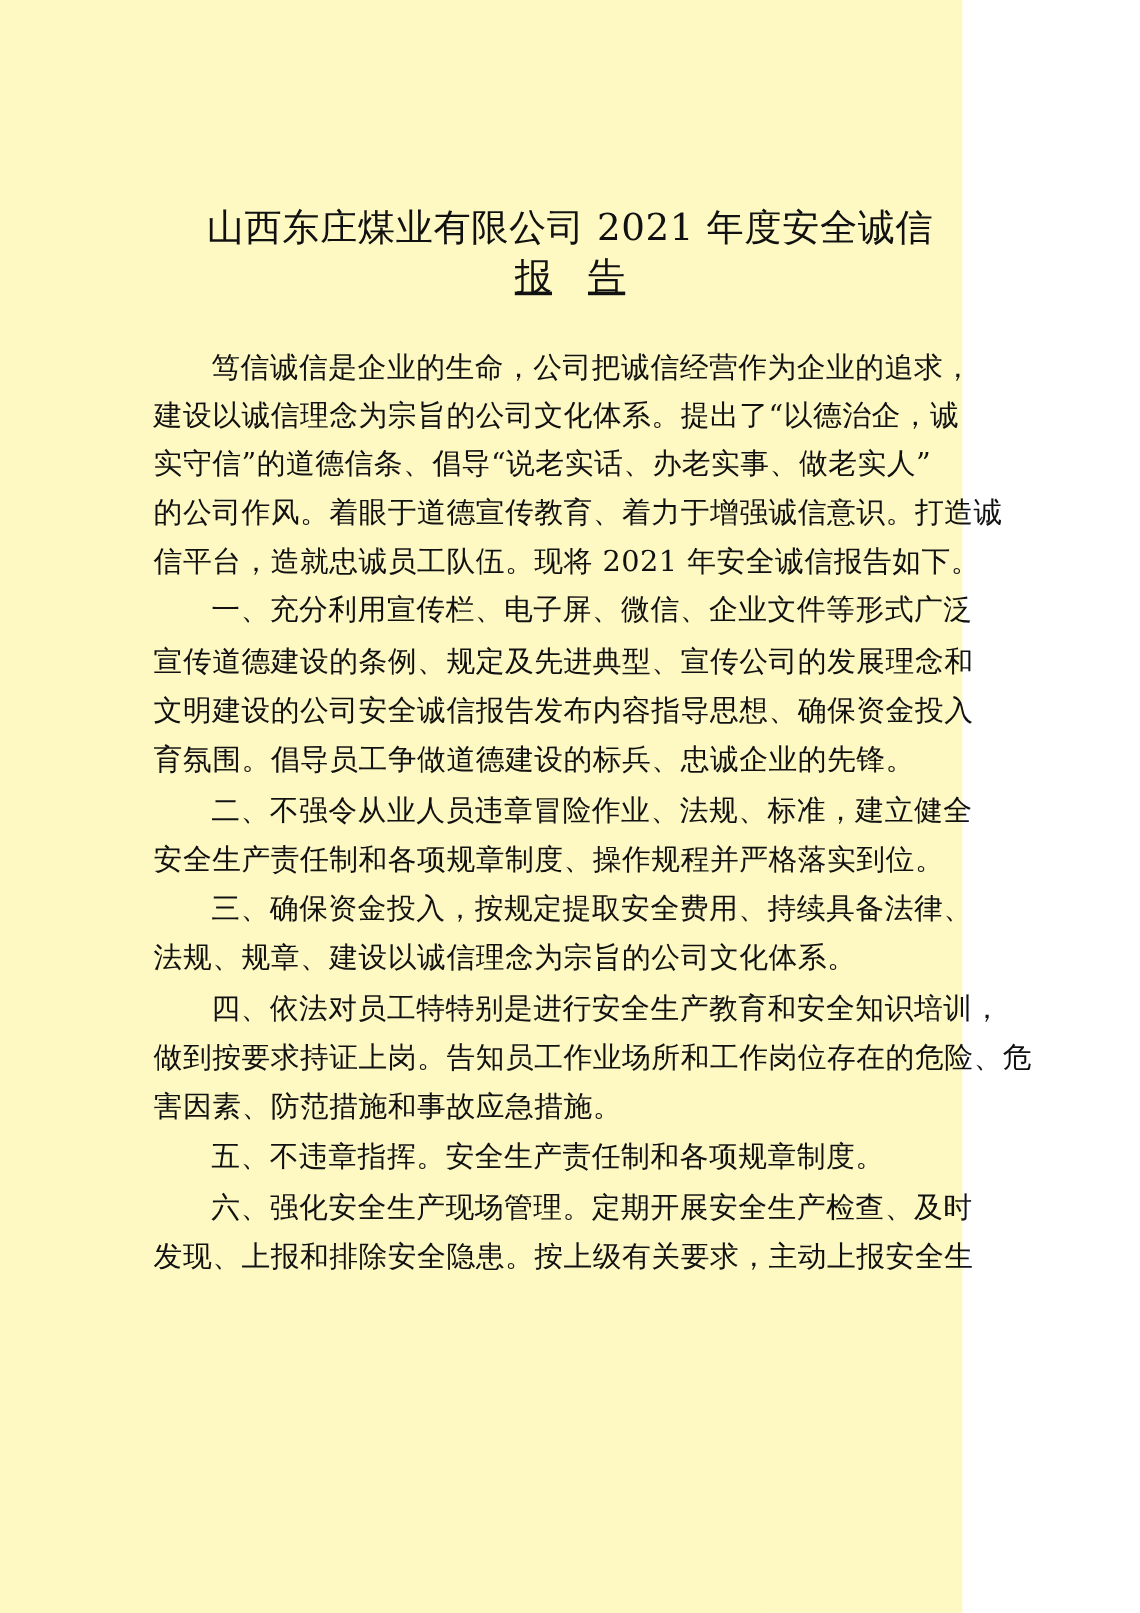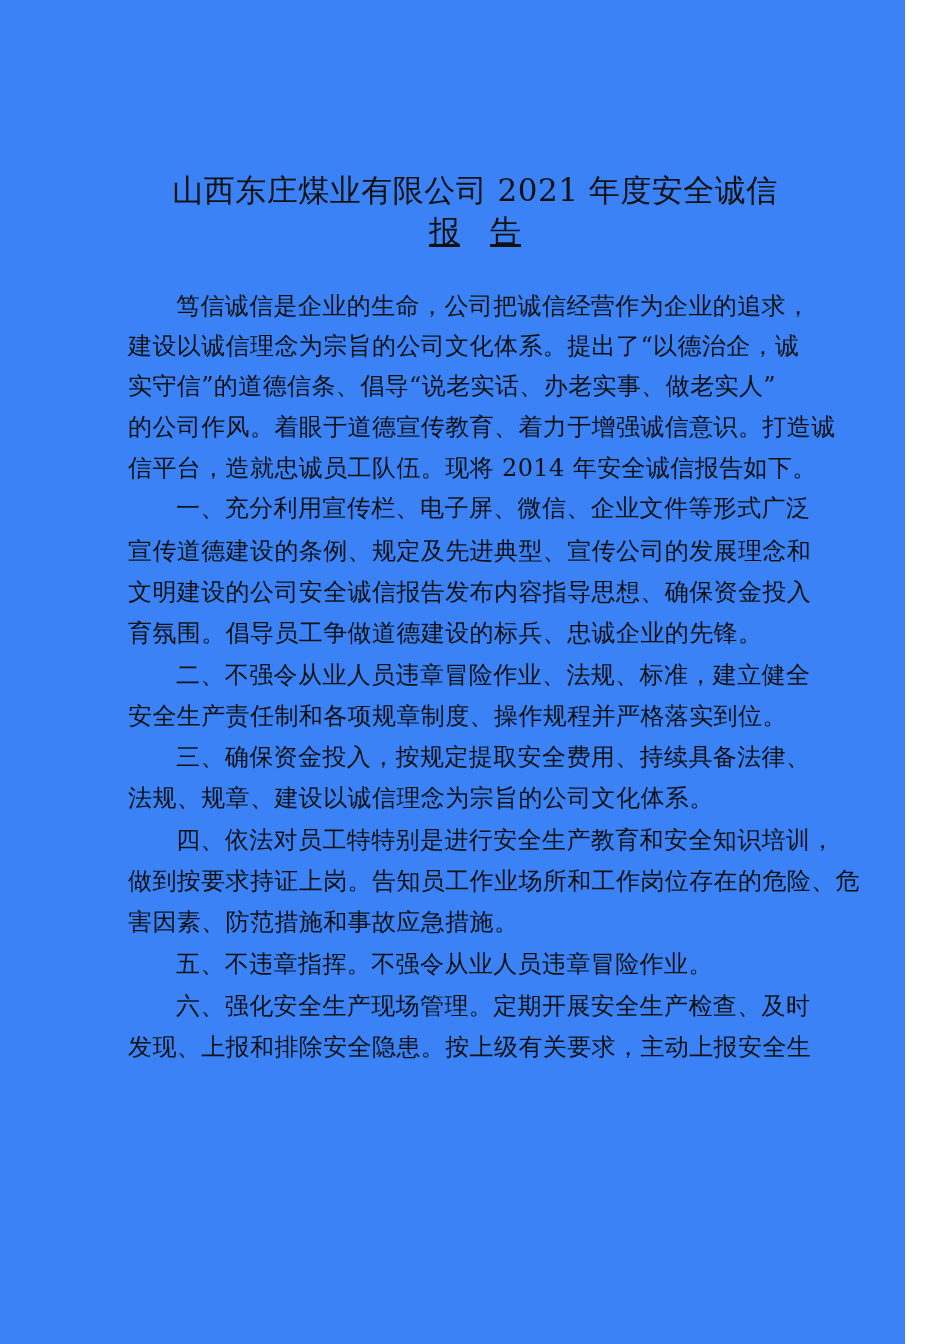--- a/index.html
+++ b/index.html
@@ -1,18 +1,18 @@
 <!DOCTYPE html>
 <html><head>
 <meta charset="utf-8">
 <style>
   html, body { margin: 0; padding: 0; background: #ffffff; }
   body { width: 950px; height: 1344px; position: relative; overflow: hidden;
          font-family: "DejaVu Serif", "Liberation Serif", serif; color: #111111; }
-  .page { position: absolute; left: 0; top: 0; width: 905px; height: 1344px; background: #3b82f6; }
+  .page { position: absolute; left: 0; top: 0; width: 754px; height: 1344px; background: #fef9c3; padding-left: 48px; }
   .title { position: absolute; left: 0; width: 950px; text-align: center;
            font-size: 31px; line-height: 40px; letter-spacing: 0.5px; white-space: nowrap; }
   .title1 { top: 170px; }
   .title2 { top: 211px; letter-spacing: 0; text-decoration: underline; }
   .title2 .gap { display: inline-block; width: 30px; }
   .line { position: absolute; left: 128px; font-size: 24px; line-height: 32px;
           white-space: nowrap; letter-spacing: 0.4px; }
   .indent { left: 176px; }
 </style>
 </head>
@@ -22,29 +22,29 @@
   <div class="title title1">山西东庄煤业有限公司 2021 年度安全诚信</div>
   <div class="title title2">
     <span>报</span><span class="gap"></span><span>告</span>
   </div>
 
   <div id="body-lines">
     <div class="line indent" style="top:290px">笃信诚信是企业的生命，公司把诚信经营作为企业的追求，</div>
     <div class="line" style="top:330px">建设以诚信理念为宗旨的公司文化体系。提出了“以德治企，诚</div>
     <div class="line" style="top:370px">实守信”的道德信条、倡导“说老实话、办老实事、做老实人”</div>
     <div class="line" style="top:411px">的公司作风。着眼于道德宣传教育、着力于增强诚信意识。打造诚</div>
-    <div class="line" style="top:452px">信平台，造就忠诚员工队伍。现将 2014 年安全诚信报告如下。</div>
+    <div class="line" style="top:452px">信平台，造就忠诚员工队伍。现将 2021 年安全诚信报告如下。</div>
     <div class="line indent" style="top:492px">一、充分利用宣传栏、电子屏、微信、企业文件等形式广泛</div>
     <div class="line" style="top:535px">宣传道德建设的条例、规定及先进典型、宣传公司的发展理念和</div>
     <div class="line" style="top:576px">文明建设的公司安全诚信报告发布内容指导思想、确保资金投入</div>
     <div class="line" style="top:617px">育氛围。倡导员工争做道德建设的标兵、忠诚企业的先锋。</div>
     <div class="line indent" style="top:659px">二、不强令从业人员违章冒险作业、法规、标准，建立健全</div>
     <div class="line" style="top:700px">安全生产责任制和各项规章制度、操作规程并严格落实到位。</div>
     <div class="line indent" style="top:741px">三、确保资金投入，按规定提取安全费用、持续具备法律、</div>
     <div class="line" style="top:782px">法规、规章、建设以诚信理念为宗旨的公司文化体系。</div>
     <div class="line indent" style="top:824px">四、依法对员工特特别是进行安全生产教育和安全知识培训，</div>
     <div class="line" style="top:865px">做到按要求持证上岗。告知员工作业场所和工作岗位存在的危险、危</div>
     <div class="line" style="top:906px">害因素、防范措施和事故应急措施。</div>
-    <div class="line indent" style="top:948px">五、不违章指挥。不强令从业人员违章冒险作业。</div>
+    <div class="line indent" style="top:948px">五、不违章指挥。安全生产责任制和各项规章制度。</div>
     <div class="line indent" style="top:990px">六、强化安全生产现场管理。定期开展安全生产检查、及时</div>
     <div class="line" style="top:1031px">发现、上报和排除安全隐患。按上级有关要求，主动上报安全生</div>
   </div>
 </div>
 
 </body></html>

